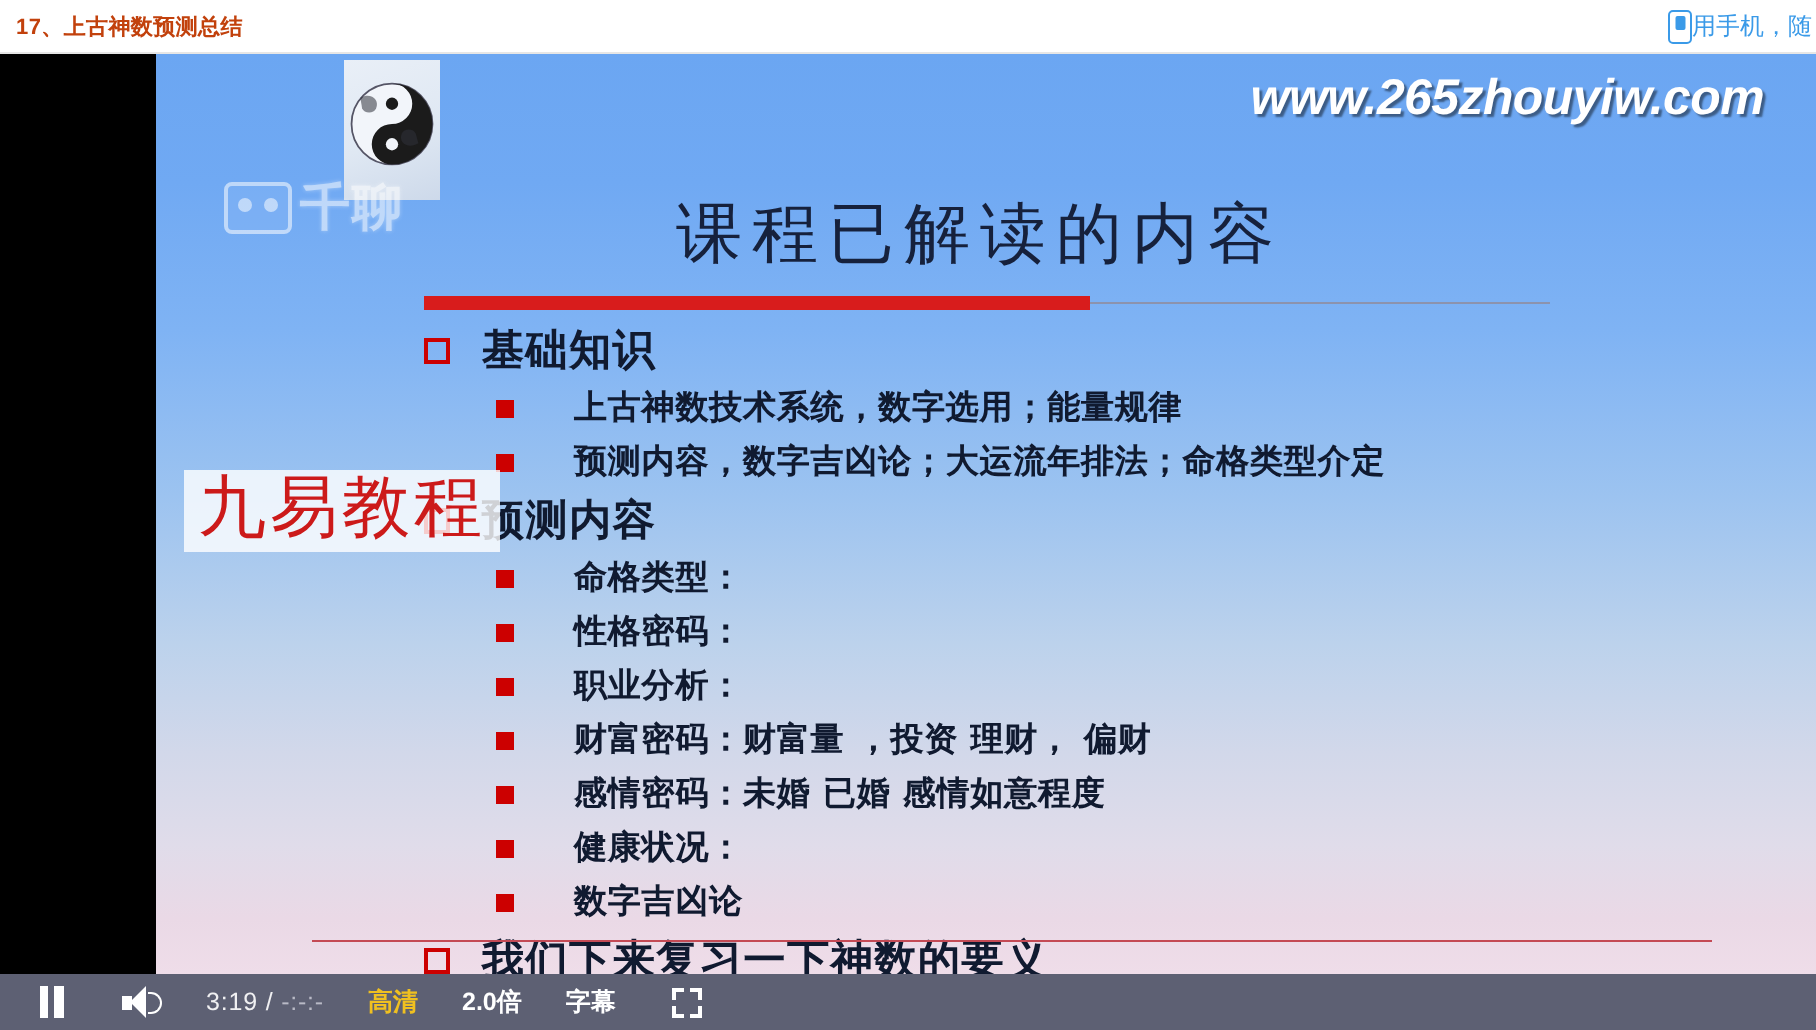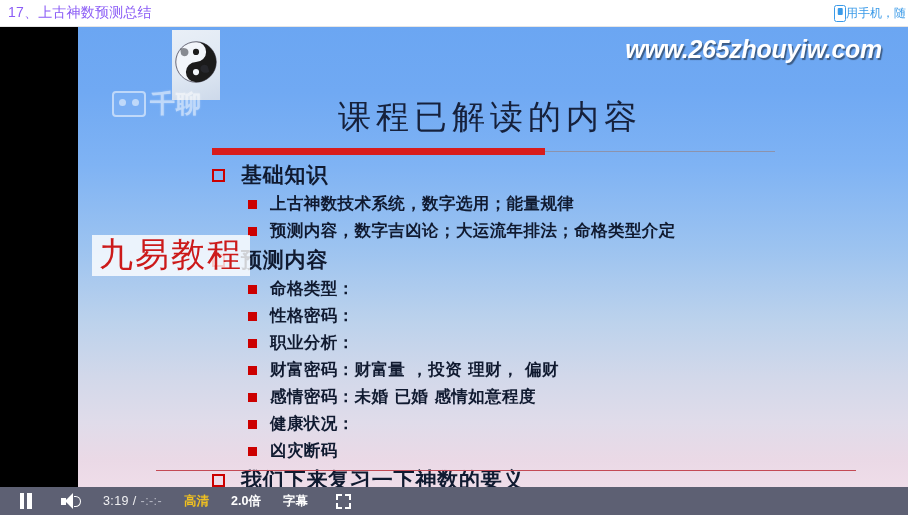--- a/index.html
+++ b/index.html
@@ -10,22 +10,22 @@
   }
   #app { position: relative; width: 908px; height: 515px; background: #fff; }
 
   
   .header {
     position: absolute; left: 0; top: 0; width: 908px; height: 27px;
     background: #ffffff; border-bottom: 1px solid #e6e6e6;
     display: flex; align-items: center; justify-content: space-between;
   }
   .header-title {
-    font-size: 14px; color: #8b5cf6; padding-left: 8px;
-    letter-spacing: .2px; white-space: nowrap;
+    font-size: 11px; color: #c2410c; padding-left: 8px;
+    letter-spacing: .2px; white-space: nowrap; font-weight: bold;
   }
   .header-right {
     display: flex; align-items: center; gap: 0; padding-right: 2px;
     overflow: hidden; max-width: 100px;
   }
   .phone-icon {
     width: 12px; height: 17px; border: 1.6px solid #3a9ae8; border-radius: 2.5px;
     position: relative; flex: 0 0 auto;
   }
   .phone-icon::after {
@@ -125,21 +125,21 @@
   }
   .mk2 {
     width: 9px; height: 9px; background: #cc0000; flex: 0 0 auto; margin-top: 9px;
   }
   .t1 {
     font-size: 21px; color: #101a30; font-weight: 600; margin-left: 16px;
     line-height: 28px; letter-spacing: .8px;
     font-family: "DejaVu Sans", "Liberation Sans", sans-serif;
   }
   .t2 {
-    font-size: 16.5px; color: #101a30; font-weight: 600; margin-left: 13px;
+    font-size: 16.5px; color: #101a30; font-weight: 600; margin-left: 30px;
     line-height: 25px; letter-spacing: .4px;
     font-family: "DejaVu Sans", "Liberation Sans", sans-serif;
   }
   .final-rule {
     position: absolute; left: 78px; top: 443px; width: 700px; height: 1.4px;
     background: #c44a55;
   }
 
   
   .controls {
@@ -269,21 +269,21 @@
         <div class="b-row b2">
           <div class="mk2"></div>
           <div class="t2">感情密码：未婚   已婚  感情如意程度</div>
         </div>
         <div class="b-row b2">
           <div class="mk2"></div>
           <div class="t2">健康状况：</div>
         </div>
         <div class="b-row b2">
           <div class="mk2"></div>
-          <div class="t2">凶灾断码</div>
+          <div class="t2">数字吉凶论</div>
         </div>
         <div class="b-row b1">
           <div class="mk1"></div>
           <div class="t1">我们下来复习一下神数的要义</div>
         </div>
       </div>
 
       <div class="final-rule"></div>
     </div>
 

